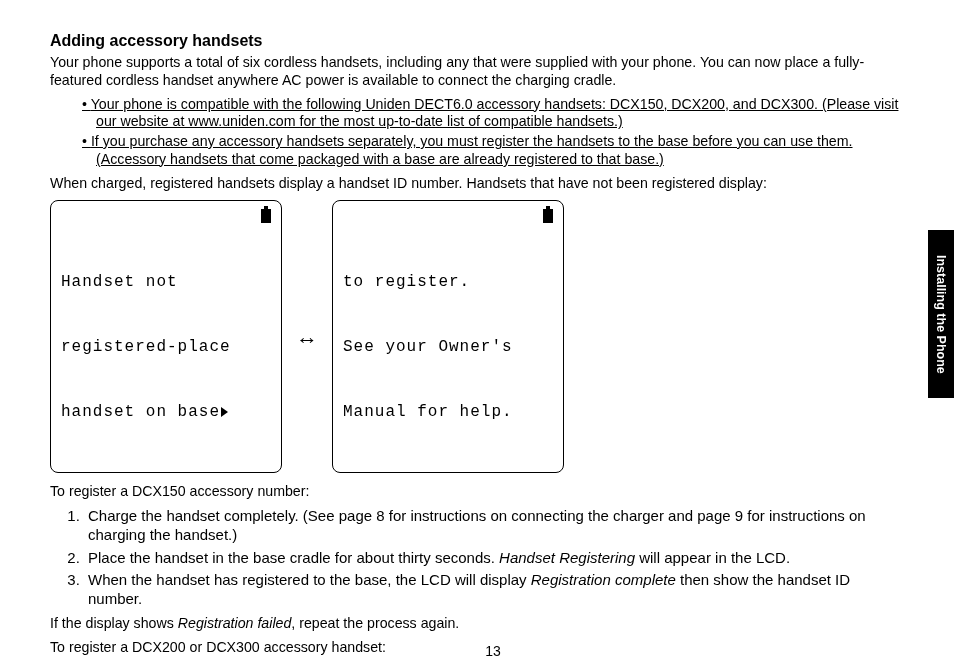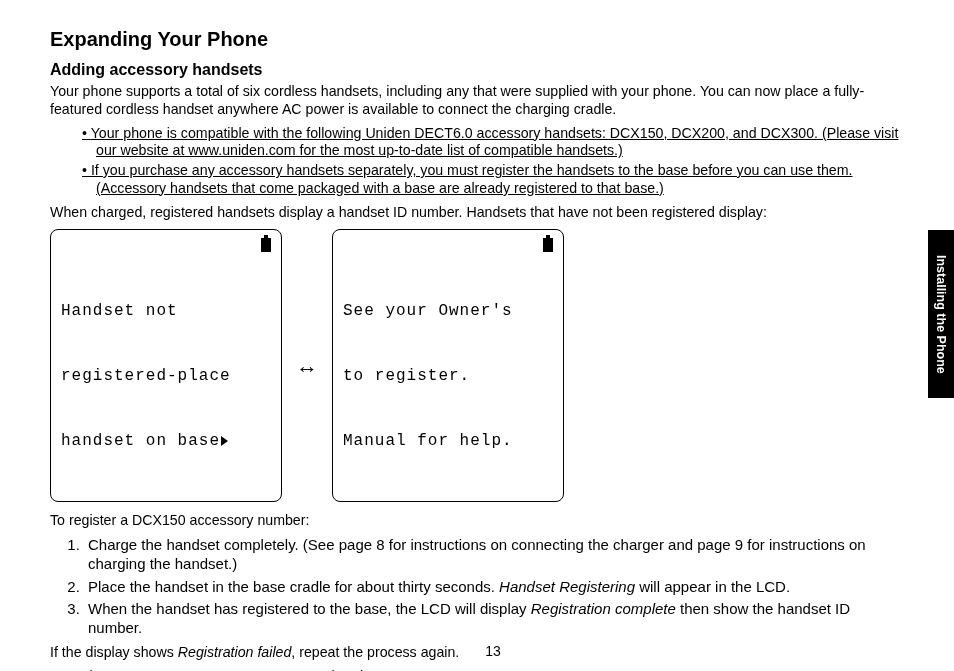--- a/index.html
+++ b/index.html
@@ -136,43 +136,42 @@
     border-left: 7px solid #000;
     vertical-align: -1px;
     margin-left: 1px;
   }
 </style>
 </head>
 <body>
 
 <div class="page">
 
-  <h1 class="title">Expanding Your Phone</h1>
 
   <h2 class="section">Adding accessory handsets</h2>
   <p class="body">Your phone supports a total of six cordless handsets, including any that were supplied with your phone. You can now place a fully-featured cordless handset anywhere AC power is available to connect the charging cradle.</p>
   <ul class="bullets">
     <li>Your phone is compatible with the following Uniden DECT6.0 accessory handsets: DCX150, DCX200, and DCX300. (Please visit our website at www.uniden.com for the most up-to-date list of compatible handsets.)</li>
     <li>If you purchase any accessory handsets separately, you must register the handsets to the base before you can use them. (Accessory handsets that come packaged with a base are already registered to that base.)</li>
   </ul>
 
   <p class="body">When charged, registered handsets display a handset ID number. Handsets that have not been registered display:</p>
 
   <div class="lcd-row">
     <div class="lcd">
       <div class="battery"><div class="battery-body"></div></div>
       <div>Handset not</div>
       <div>registered-place</div>
       <div><span>handset on base</span><span class="tri-right"></span></div>
     </div>
     <div class="arrow-between">↔</div>
     <div class="lcd">
       <div class="battery"><div class="battery-body"></div></div>
+      <div>to register.</div>
       <div>See your Owner's</div>
-      <div>to register.</div>
       <div>Manual for help.</div>
     </div>
   </div>
 
   <p class="body">To register a DCX150 accessory number:</p>
   <ol class="steps">
     <li>Charge the handset completely. (See page 8 for instructions on connecting the charger and page 9 for instructions on charging the handset.)</li>
     <li><span>Place the handset in the base cradle for about thirty seconds. </span><span class="italic">Handset Registering</span><span> will appear in the LCD.</span></li>
     <li><span>When the handset has registered to the base, the LCD will display </span><span class="italic">Registration complete</span><span> then show the handset ID number.</span></li>
   </ol>

